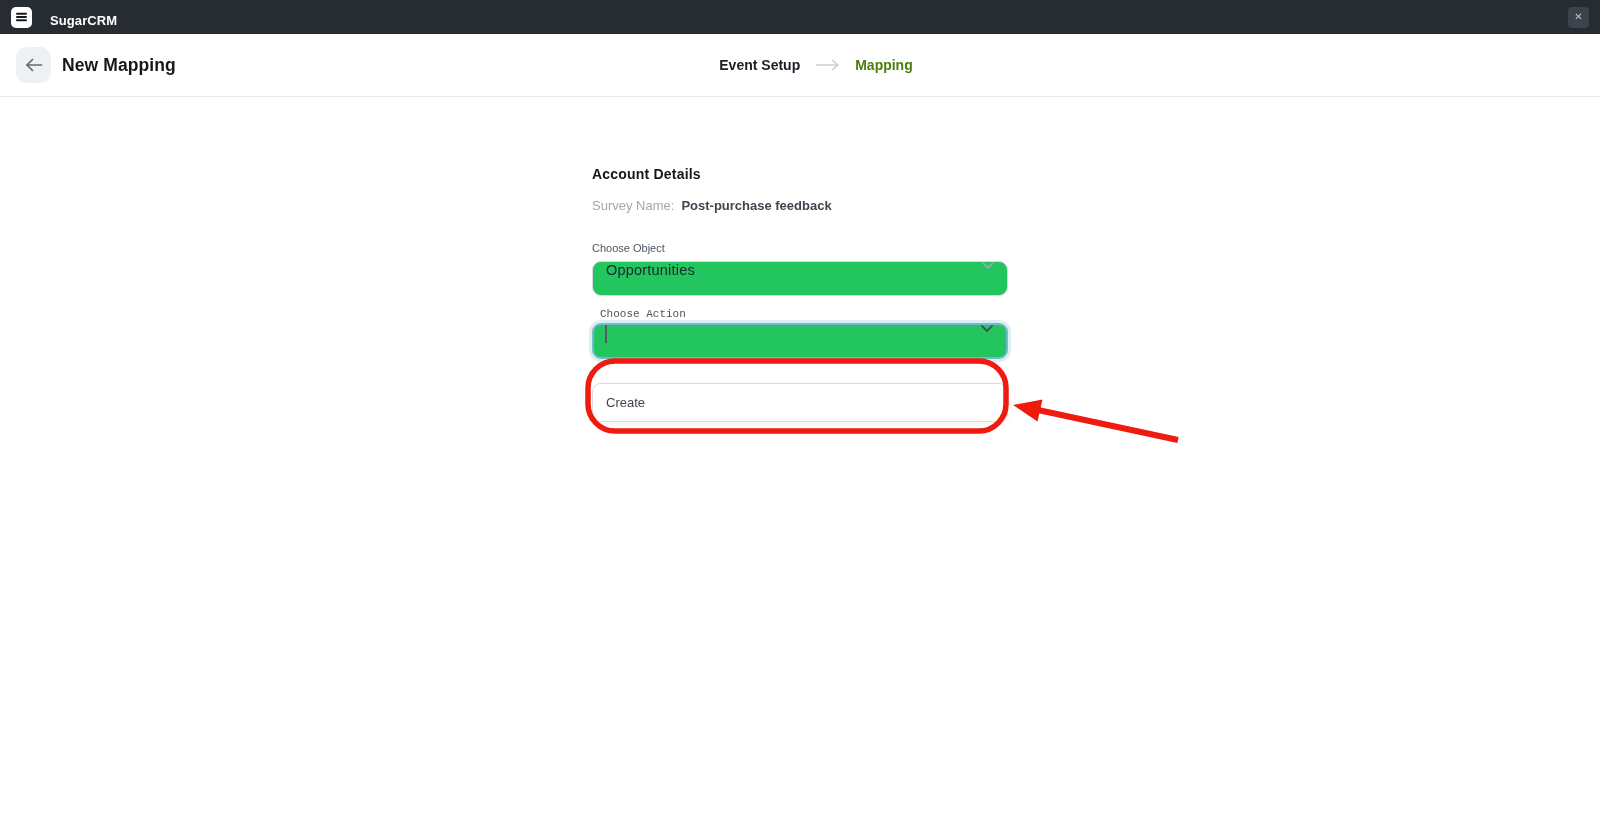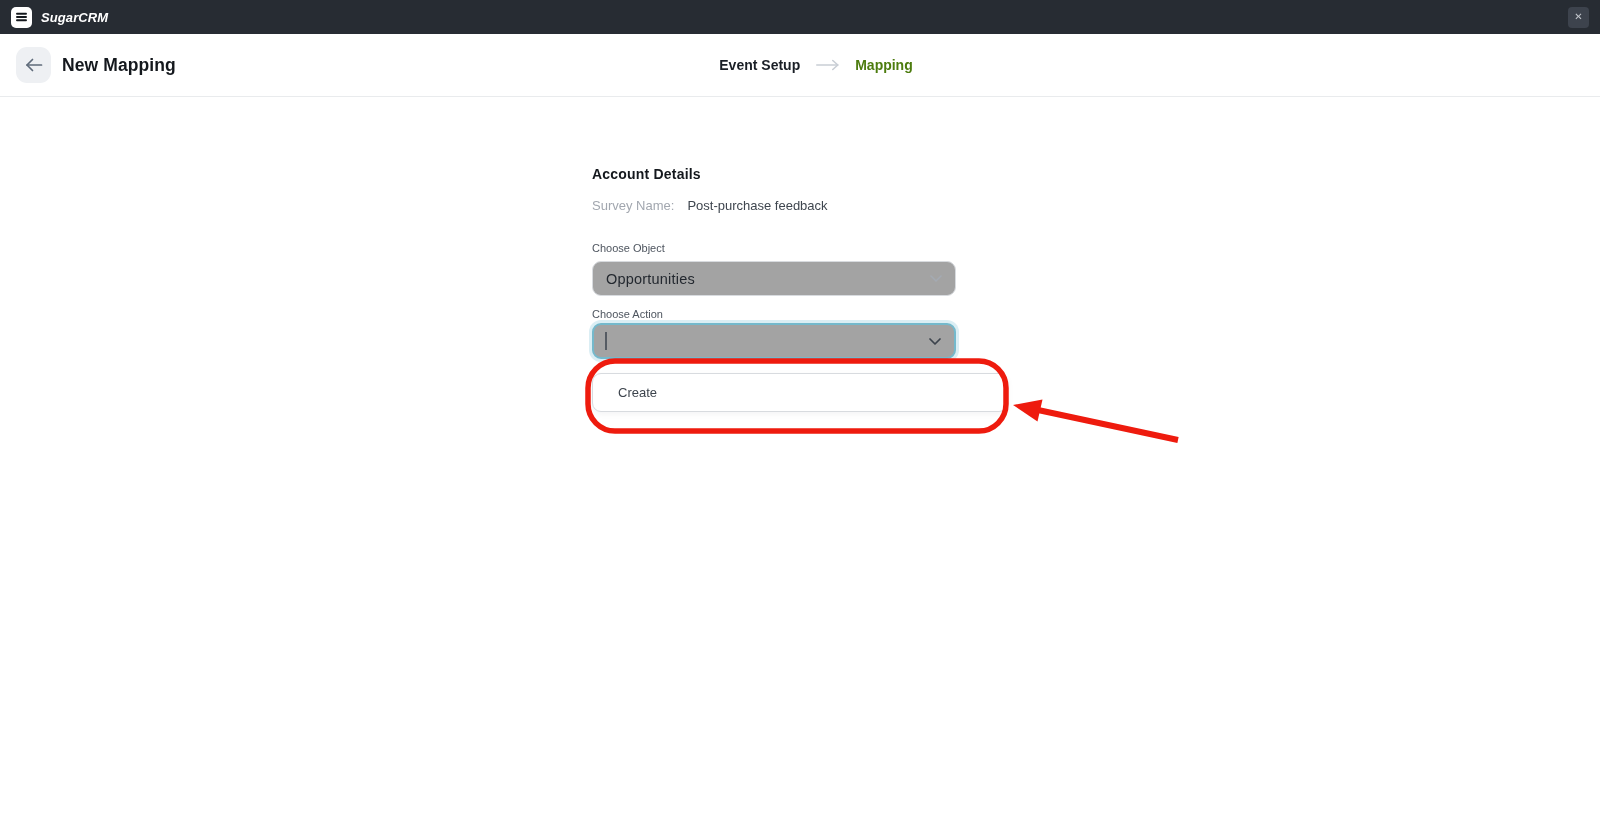--- a/index.html
+++ b/index.html
@@ -12,21 +12,21 @@
     overflow: hidden;
     -webkit-font-smoothing: antialiased;
   }
 
   
   .topbar {
     height: 34px; background: #272c33;
     display: flex; align-items: center; justify-content: space-between;
     padding: 0 11px;
   }
-  .brand { display: flex; align-items: center; gap: 9px; font-style: italic; }
+  .brand { display: flex; align-items: flex-end; gap: 18px; }
   .logo-box {
     width: 21px; height: 21px; background: #ffffff; border-radius: 5px;
     display: flex; align-items: center; justify-content: center;
   }
   .brand-name { color: #ffffff; font-size: 13px; font-weight: 700; letter-spacing: .1px; }
   .close-btn {
     width: 21px; height: 21px; border: none; border-radius: 4px;
     background: #3d434d; color: #c3c7cd;
     display: flex; align-items: center; justify-content: center;
     font-size: 10px; line-height: 1; cursor: pointer; padding: 0;
@@ -60,48 +60,48 @@
   
   .form-col {
     position: absolute; top: 97px; left: 50%; transform: translateX(-50%);
     width: 416px;
   }
   .heading {
     margin: 64px 0 0; font-size: 14px; line-height: 26px;
     font-weight: 700; color: #14181d; letter-spacing: .2px;
   }
   .survey { margin: 11px 0 0; font-size: 13px; line-height: 16px; color: #a2a7af; }
-  .survey .s-value { color: #3f464f; font-weight: 400; margin-left: 13px; }
+  .survey .s-value { color: #3f464f; font-weight: 700; margin-left: 7px; }
 
   .field-label {
     display: block; font-size: 11px; line-height: 13px; color: #4e555f;
   }
   .label-object { margin: 28px 0 6px; }
-  .label-action { margin: 12px 0 2px; }
+  .label-action { margin: 12px 8px 2px; font-family: Liberation Mono, monospace; }
 
   .select {
-    height: 35px; width: 364px;
-    border: 1px solid #d8dbdf; border-radius: 9px; background: #a3a3a3;
-    display: flex; align-items: center; justify-content: space-between;
+    height: 35px; width: 416px;
+    border: 1px solid #d8dbdf; border-radius: 9px; background: #22c55e;
+    display: flex; align-items: flex-start; justify-content: space-between;
     padding: 0 13px; cursor: pointer;
   }
   .sel-value { font-size: 14.5px; color: #23282f; letter-spacing: .2px; }
   .select.focused {
     height: 36px;
     border: 2px solid #74b9cc;
     box-shadow: 0 0 0 3px rgba(125, 194, 214, .28);
     padding: 0 13px 0 11px;
   }
   .cursor-bar { width: 1.5px; height: 18px; background: #555b63; }
 
   .menu {
-    margin-top: 14px; width: 416px;
+    margin-top: 24px; width: 416px;
     border: 1px solid #d8dbdf; border-radius: 9px; background: #fff;
     overflow: hidden; box-shadow: 0 2px 6px rgba(20,25,30,.05);
-    padding: 3px 12px 4px;
+    padding: 3px 0 4px;
   }
   .menu-item {
     height: 30px; display: flex; align-items: center;
     padding: 0 13px; font-size: 13px; color: #3d444d; cursor: pointer;
   }
   .menu-item.hl { background: #f2f3f5; }
 
   
   .annotation {
     position: absolute; left: 0; top: 0; width: 1600px; height: 823px;

